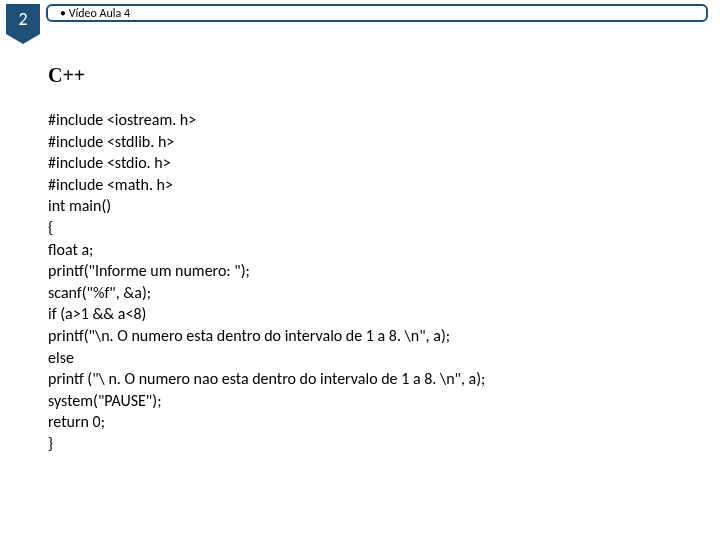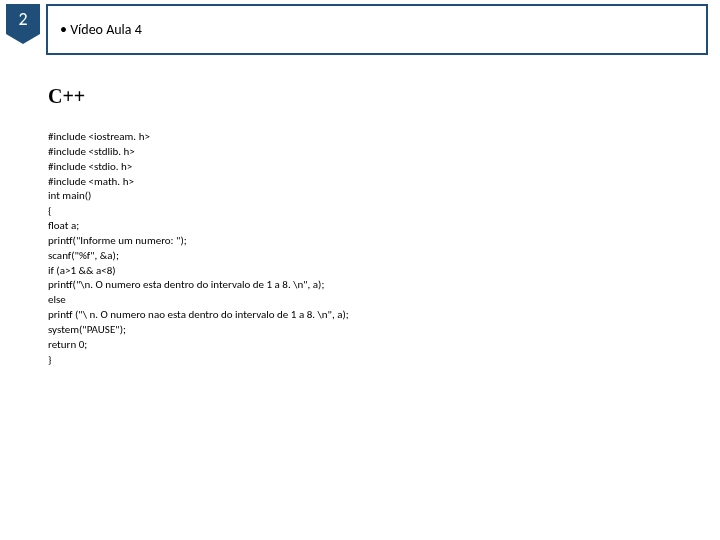--- a/index.html
+++ b/index.html
@@ -38,38 +38,38 @@
     height: 0;
     border-left: 17px solid transparent;
     border-right: 17px solid transparent;
     border-top: 10px solid #1f4e79;
   }
   .title-pill {
     flex: 1;
     margin-left: 6px;
     margin-right: 12px;
     border: 2px solid #1f4e79;
-    border-radius: 0;
-    padding: 15px 12px;
-    font-size: 14px;
+    border-radius: 6px;
+    padding: 0 12px;
+    font-size: 12px;
     color: #000;
     background: #fff;
   }
   .content {
     padding: 30px 48px 0 48px;
   }
   .lang-label {
     font-family: "Times New Roman", serif;
     font-weight: bold;
     font-size: 20px;
     margin-bottom: 22px;
   }
   .code-block {
     font-family: Calibri, Arial, sans-serif;
-    font-size: 11px;
+    font-size: 16px;
     line-height: 1.35;
     color: #000;
     white-space: pre-wrap;
   }
 </style>
 </head>
 <body>
 
 <div class="header-row">
   <div class="arrow-badge">

